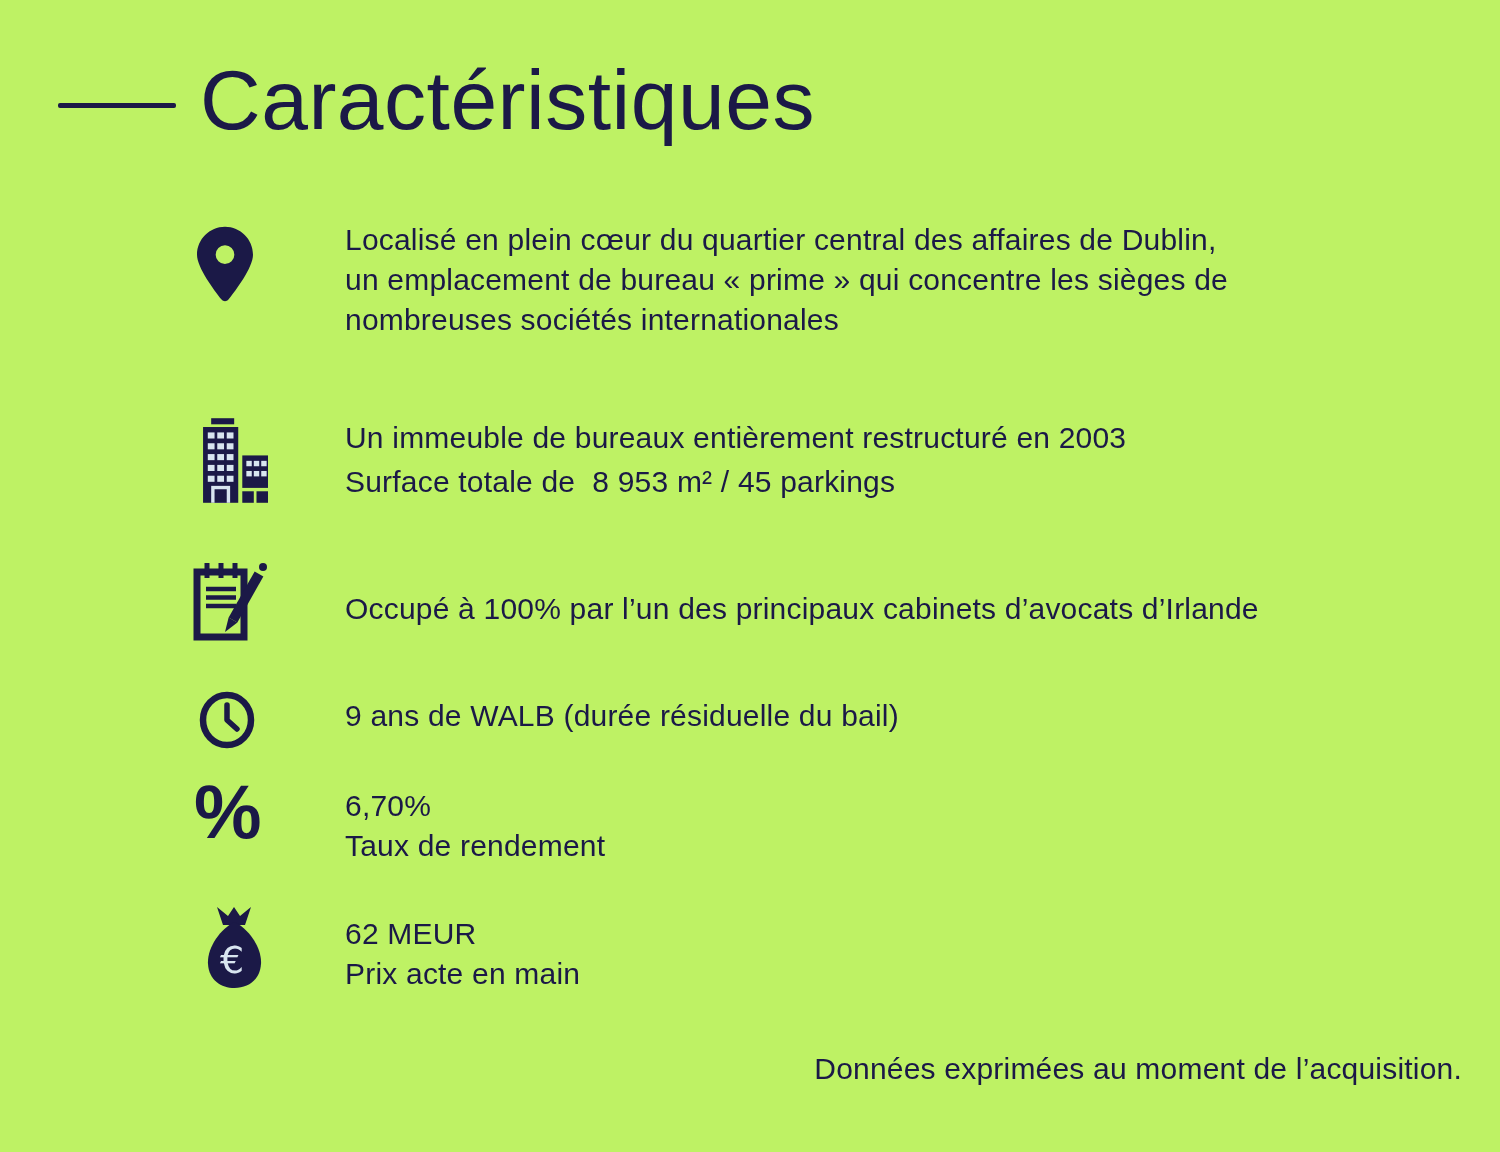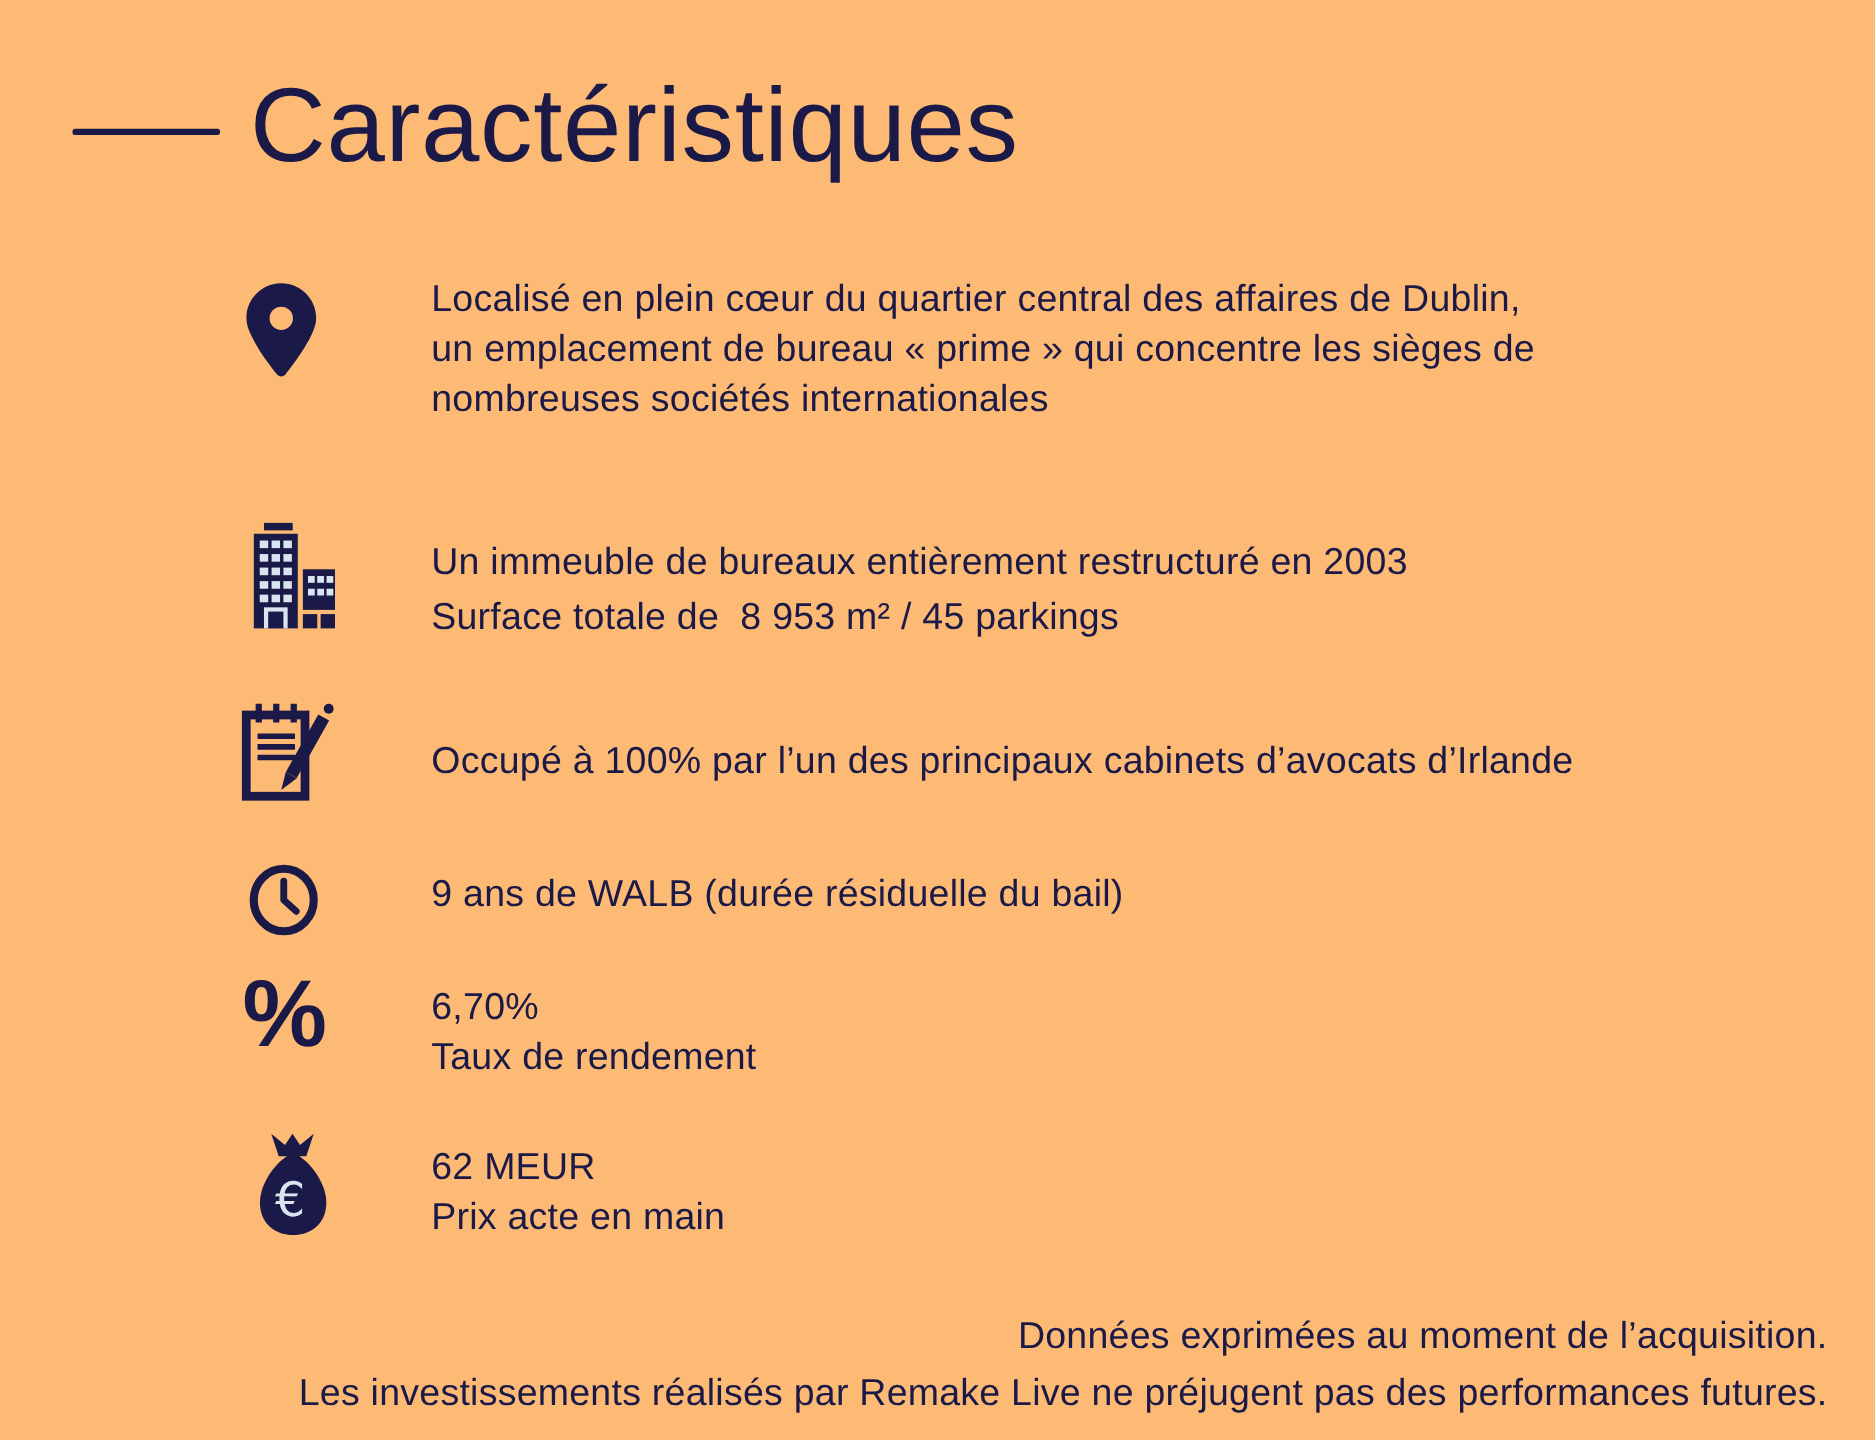--- a/index.html
+++ b/index.html
@@ -7,21 +7,21 @@
   body {
     font-family: "Liberation Sans", "DejaVu Sans", sans-serif;
     background: #d8e5f0;
     color: #1b1947;
     overflow: hidden;
   }
   .page {
     position: relative;
     width: 1500px;
     height: 1152px;
-    background: #fdba74;
+    background: #bef264;
   }
   .title-dash {
     position: absolute;
     left: 58px; top: 103px;
     width: 118px; height: 5px;
     background: #1b1947;
     border-radius: 2px;
   }
   .page-title {
     position: absolute;
@@ -109,21 +109,21 @@
           <rect x="81" y="63" width="8" height="8"></rect>
           <rect x="92" y="63" width="8" height="8"></rect>
         <rect x="70" y="78" width="8" height="8"></rect>
           <rect x="81" y="78" width="8" height="8"></rect>
           <rect x="92" y="78" width="8" height="8"></rect>
         <rect x="18" y="100" width="28" height="25"></rect>
       </g>
       <rect x="23" y="105" width="18" height="20" fill="#1b1947"></rect>
     </svg>
   </div>
-  <div class="feature-text" style="top:428px; line-height:44px;">
+  <div class="feature-text" style="top:416px; line-height:44px;">
     <div>Un immeuble de bureaux entièrement restructuré en 2003</div>
     <div>Surface totale de  8 953 m² / 45 parkings</div>
   </div>
 
   <div class="icon-box" style="left:193px; top:561px;">
     <svg width="74" height="80" viewBox="0 0 74 80">
       <g stroke="#1b1947" fill="none">
         <rect x="4" y="11" width="47" height="65" stroke-width="7"></rect>
         <line x1="14" y1="2" x2="14" y2="17" stroke-width="5"></line>
         <line x1="28" y1="2" x2="28" y2="17" stroke-width="5"></line>
@@ -164,16 +164,15 @@
       <text x="29" y="67" text-anchor="middle" font-size="38" font-family="DejaVu Sans, sans-serif" fill="#d8e5f0">€</text>
     </svg>
   </div>
   <div class="feature-text" style="top:914px;">
     <div>62 MEUR</div>
     <div>Prix acte en main</div>
   </div>
 
   <div class="footer">
     <div>Données exprimées au moment de l’acquisition.</div>
-    <div>Les investissements réalisés par Remake Live ne préjugent pas des performances futures.</div>
   </div>
 
 </div>
 
 </body></html>

